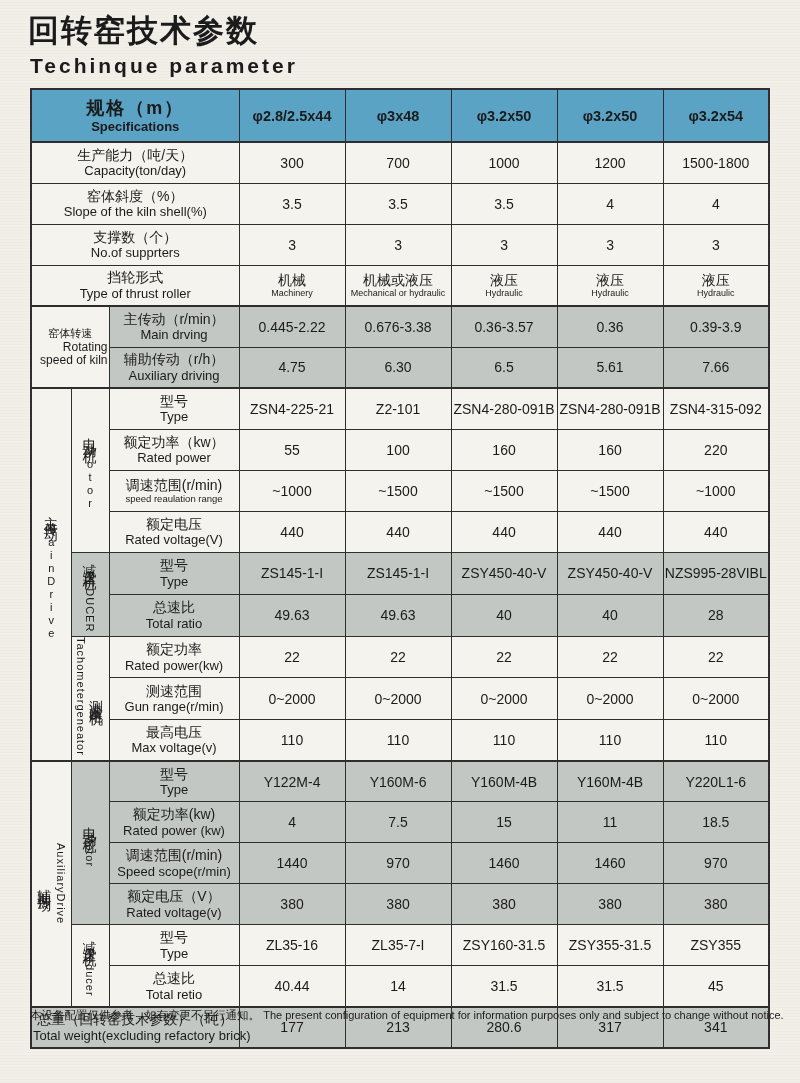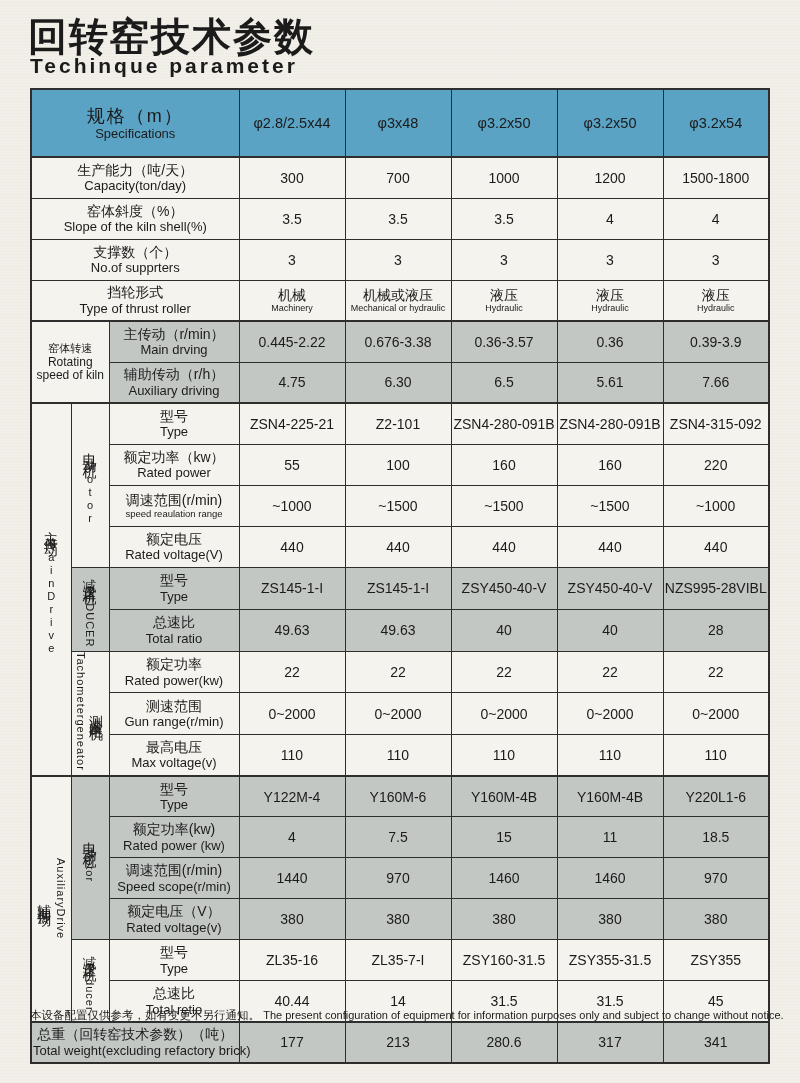--- a/index.html
+++ b/index.html
@@ -5,28 +5,28 @@
   :root{
     --blue:#5ba3c4; --gray:#c3c7c4; --white:#f5f3ee; --border:#2e2e2e; --paper:#f2efe9;
   }
   html,body{margin:0;padding:0;}
   body{
     width:800px;height:1083px;position:relative;overflow:hidden;
     background:var(--paper);
     background-image:repeating-linear-gradient(0deg, rgba(0,0,0,0.015) 0 1px, transparent 1px 3px);
     font-family:"Liberation Sans", sans-serif;color:#1b1b1b;
   }
-  .title-zh{position:absolute;left:28px;top:10px;font-size:39px;font-weight:bold;letter-spacing:2px;}
+  .title-zh{position:absolute;left:28px;top:10px;font-size:31px;font-weight:bold;letter-spacing:2px;}
   .title-en{position:absolute;left:30px;top:54px;font-size:21px;font-weight:bold;letter-spacing:3px;}
 
   table{position:absolute;left:30px;top:88px;width:740px;border-collapse:collapse;table-layout:fixed;
         border:2px solid var(--border);}
   td{border:1px solid var(--border);padding:0 1px;text-align:center;vertical-align:middle;}
   tr{height:41px;}
-  tr.hdr{height:68px;}
+  tr.hdr{height:53px;font-weight:bold;}
   tr.thick td{border-top-width:2px;}
   tr.hdr td{border-bottom-width:2px;}
 
   .shade-blue{background:var(--blue);}
   .shade-gray{background:var(--gray);}
   .shade-white{background:var(--white);}
 
   .zh{font-size:14px;line-height:1.25;white-space:nowrap;}
   .en{font-size:13px;line-height:1.1;white-space:nowrap;}
   .en.small{font-size:9.5px;}
@@ -39,21 +39,21 @@
 
   .vtext{writing-mode:vertical-rl;display:inline-block;}
   .upright{text-orientation:upright;}
   .mixed{text-orientation:mixed;}
   .vtext .zh-part{font-size:14px;letter-spacing:6px;}
   .vtext .en-part{font-size:11px;letter-spacing:1px;}
   .v-split{display:inline-flex;flex-direction:row;align-items:center;justify-content:center;gap:1px;}
   .v-split .zh-part{font-size:14px;letter-spacing:3px;}
   .v-split .en-part{font-size:11px;letter-spacing:1px;}
   .rot-group .zh{font-size:11px;}
-  .rot-group .en{font-size:12px;}
+  .rot-group .en{font-size:12px;text-align:right;}
 
   .footnote{position:absolute;left:30px;top:1008px;font-size:11.5px;white-space:nowrap;}
   .footnote .fn-en{font-size:11px;}
 </style>
 </head>
 <body>
 
 <div class="title-zh">回转窑技术参数</div>
 <div class="title-en">Techinque parameter</div>
 

